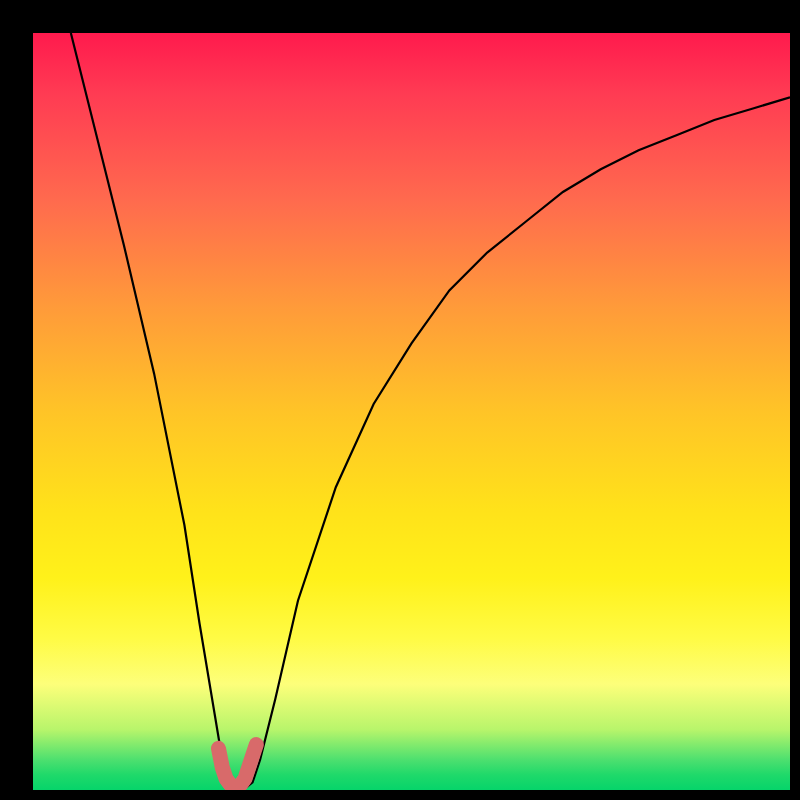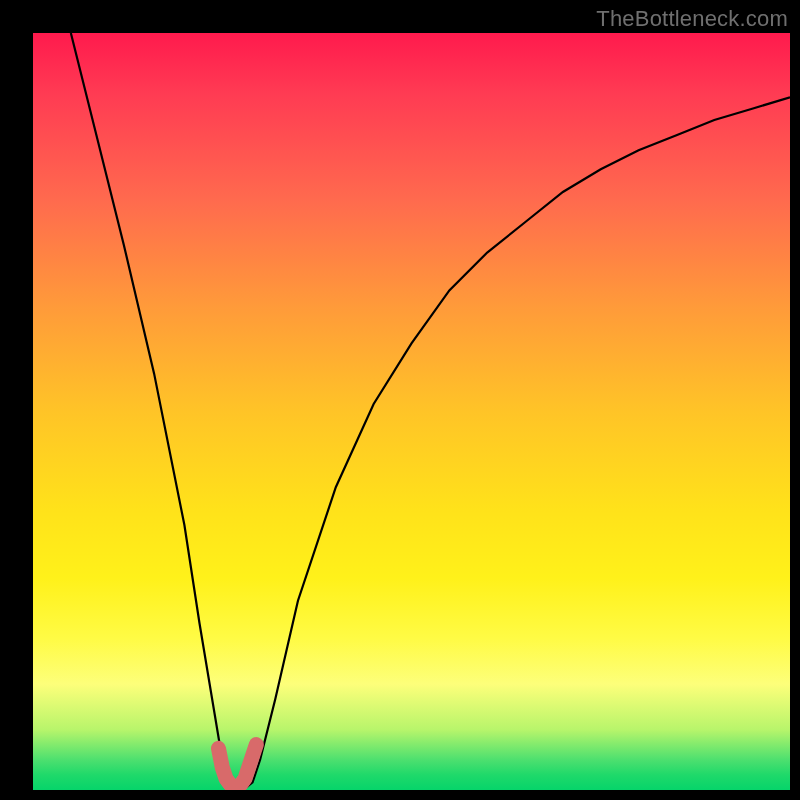--- a/index.html
+++ b/index.html
@@ -79,14 +79,13 @@
     <svg class="curve" viewBox="0 0 757 757" preserveAspectRatio="none">
       <g>
         <path id="curve-path" fill="none" stroke="#000000" stroke-width="2.2" d="M37.85 0.00 L60.56 90.84 L90.84 211.96 L121.12 340.65 L151.40 492.05 L166.54 590.46 L181.68 681.30 L189.25 726.72 L196.82 749.43 L204.39 755.49 L211.96 755.49 L219.53 749.43 L227.10 726.72 L242.24 666.16 L264.95 567.75 L302.80 454.20 L340.65 370.93 L378.50 310.37 L416.35 257.38 L454.20 219.53 L492.05 189.25 L529.90 158.97 L567.75 136.26 L605.60 117.34 L643.45 102.20 L681.30 87.05 L719.15 75.70 L757.00 64.35"></path>
       </g>
       <g>
         <path id="marker-path" fill="none" stroke="#d86a6a" stroke-width="15" stroke-linecap="round" stroke-linejoin="round" d="M185.47 715.37 L189.25 734.29 L193.03 745.64 L196.82 750.94 L200.61 753.22 L204.39 753.22 L208.18 750.94 L211.96 745.64 L215.74 734.29 L219.53 722.93 L223.31 711.58"></path>
       </g>
     </svg>
   </div>
 
-  <div class="watermark">TheBottleneck.com</div>
 </div>
 
 </body></html>

